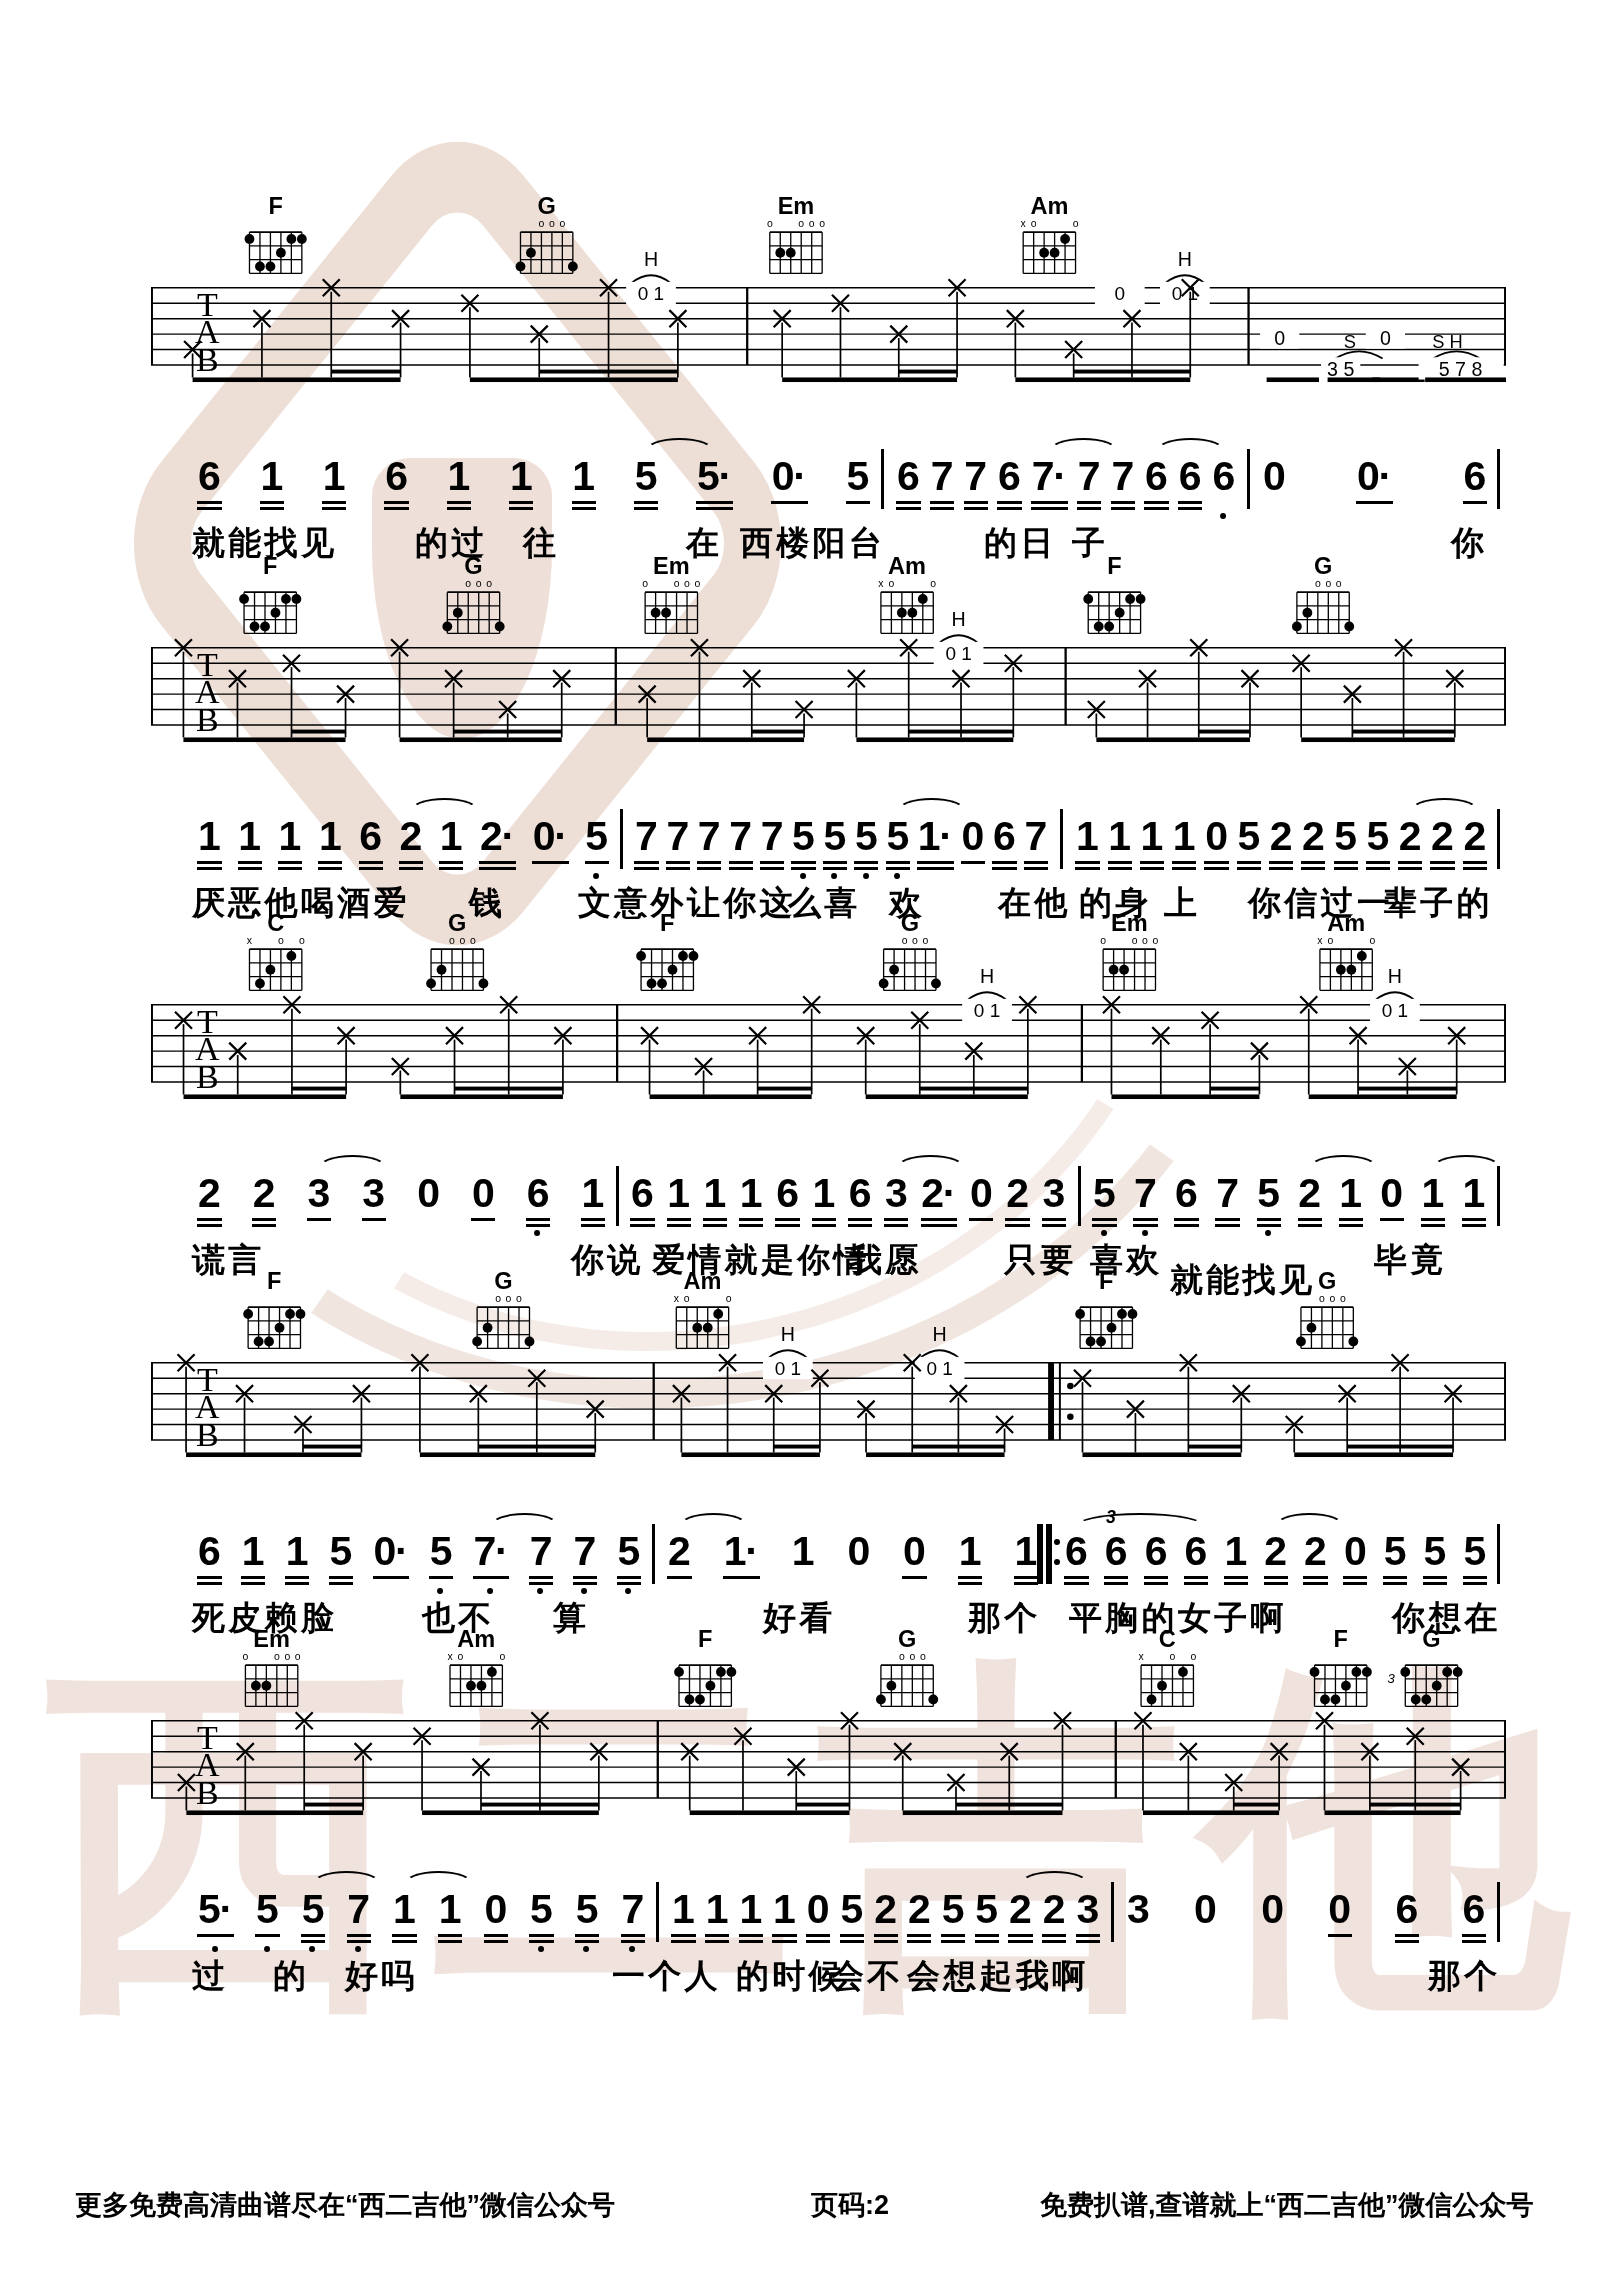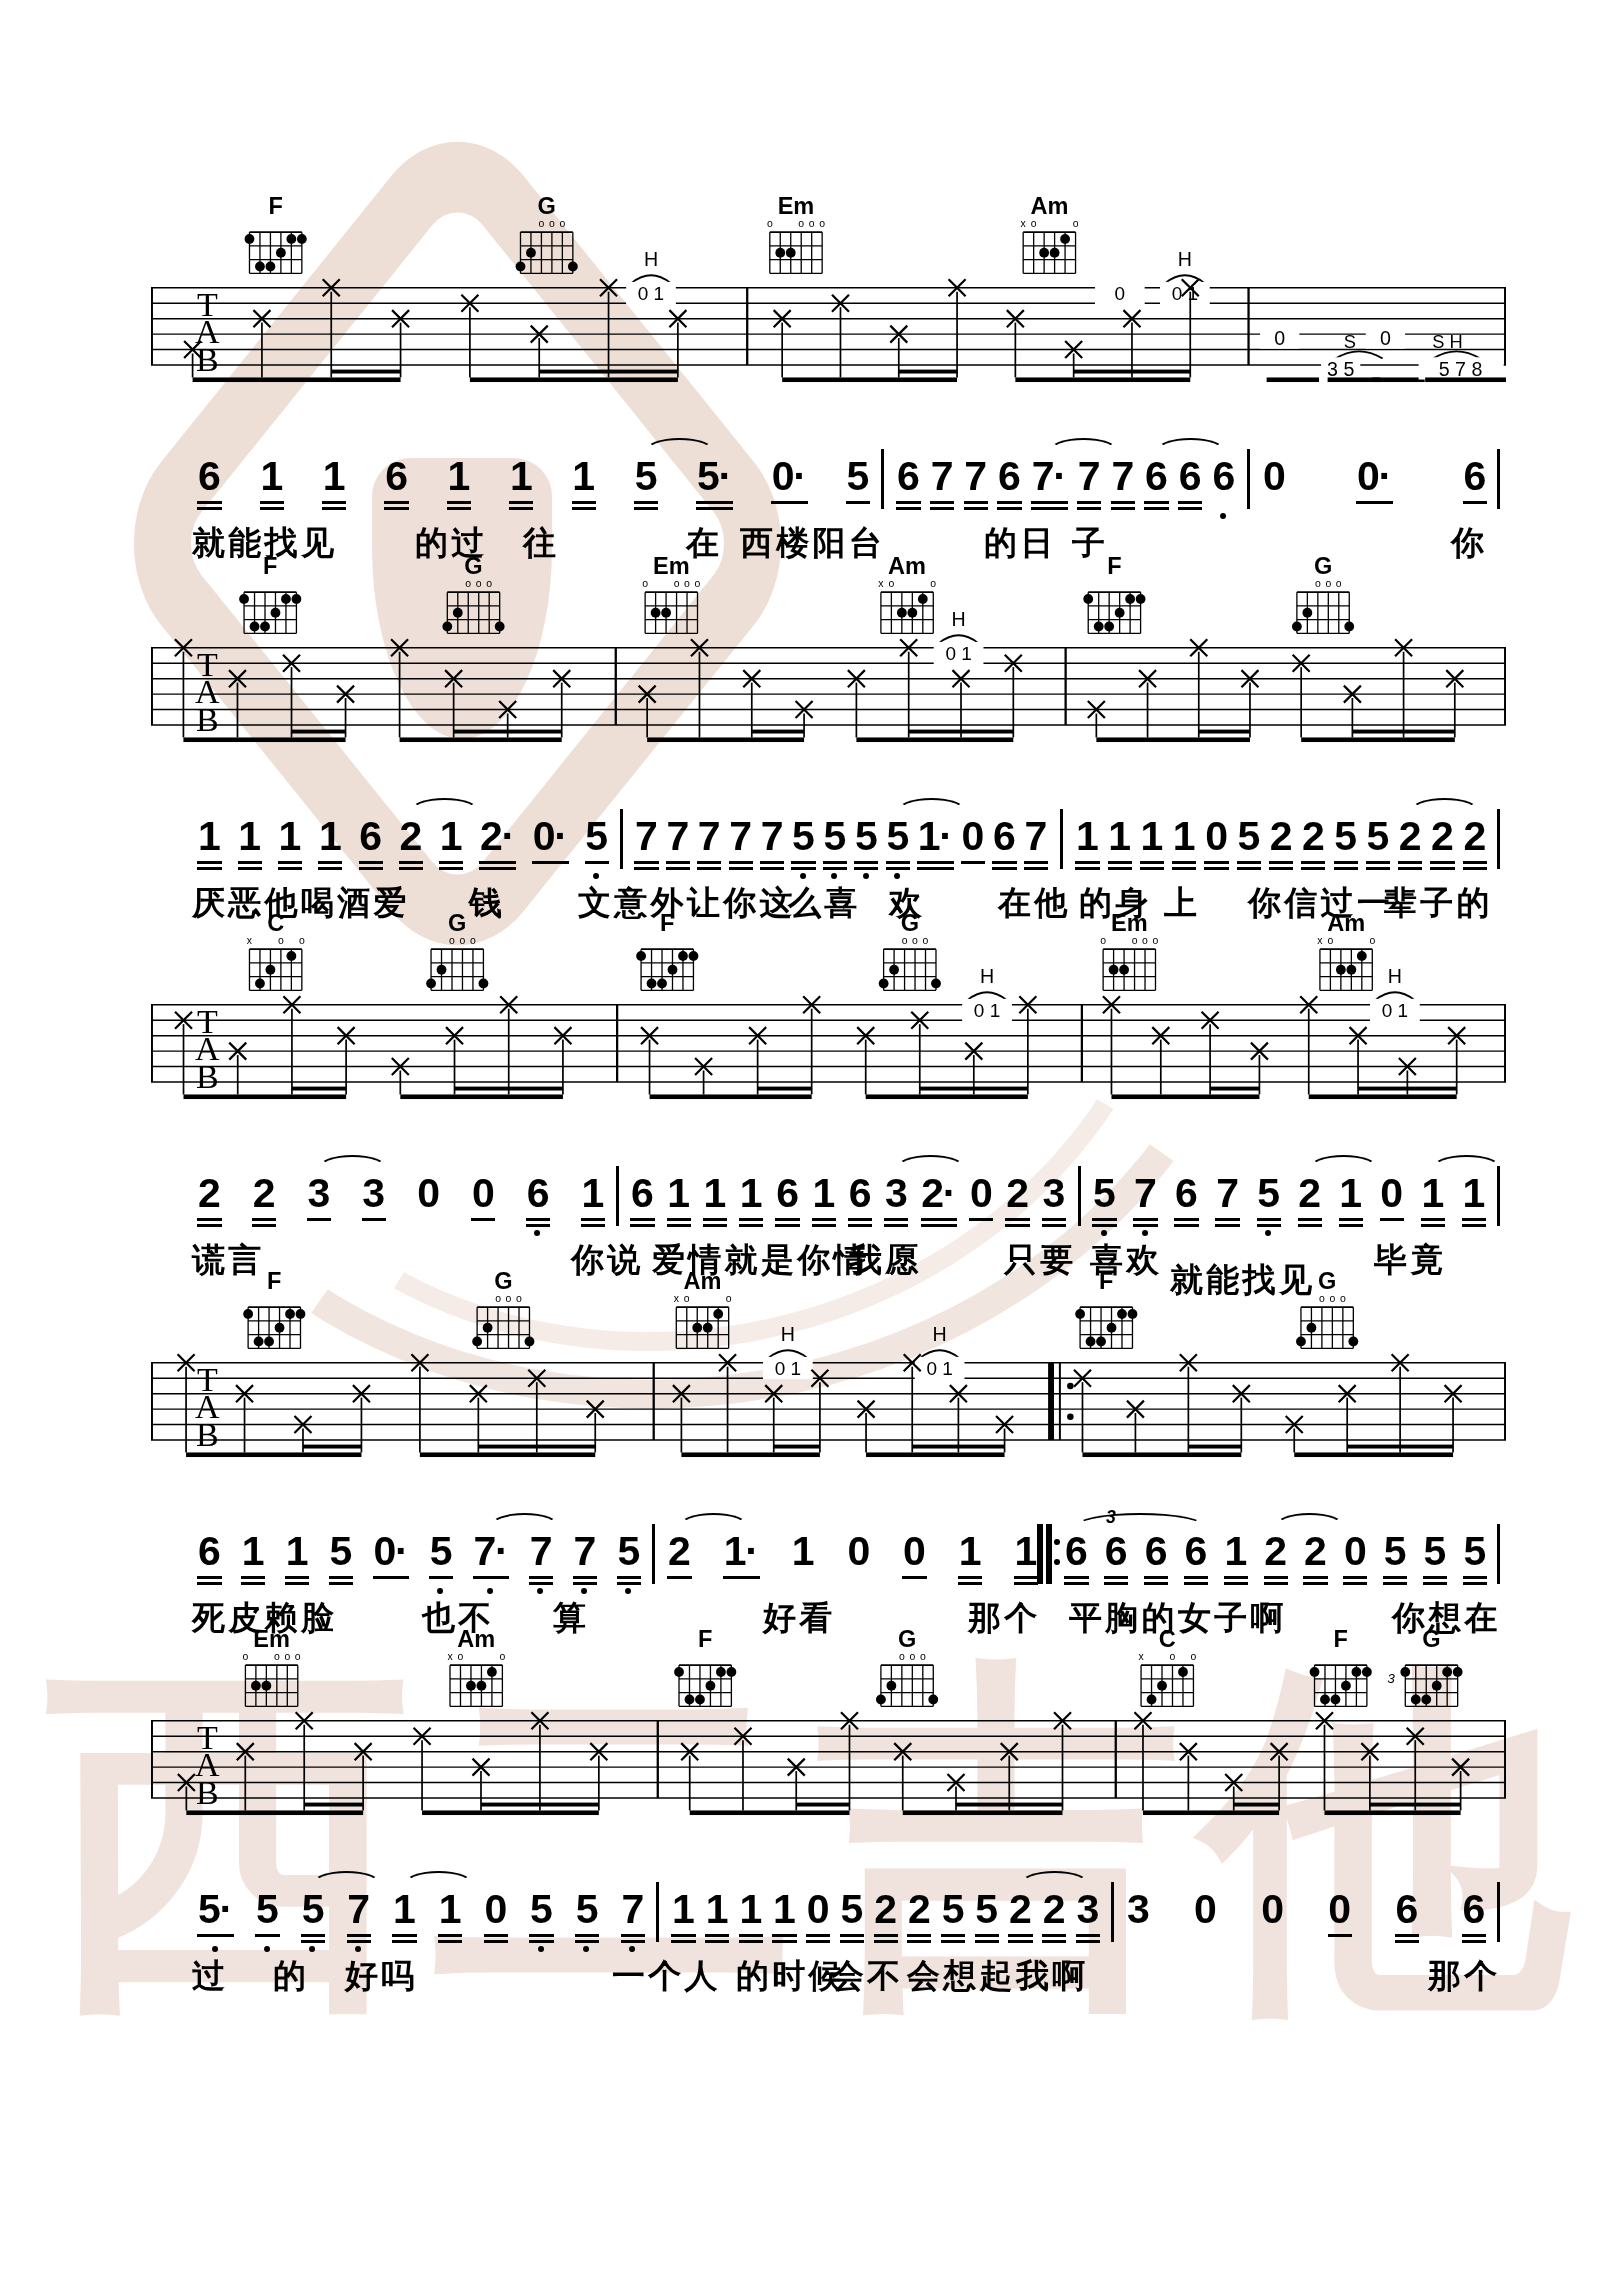--- a/index.html
+++ b/index.html
@@ -1188,15 +1188,20 @@
         <div class="lyr" style="left: 122px;">的</div>
         <div class="lyr" style="left: 194px;">好吗</div>
         <div class="lyr" style="left: 461px;">一个人</div>
         <div class="lyr" style="left: 585px;">的时候</div>
         <div class="lyr" style="left: 680px;">会不</div>
         <div class="lyr" style="left: 756px;">会想起我啊</div>
         <div class="lyr" style="left: 1277px;">那个</div>
       </div>
     </div>
 
+  <div class="footer">
+    <div class="f-left">更多免费高清曲谱尽在“西二吉他”微信公众号</div>
+    <div class="f-center">页码:2</div>
+    <div class="f-right">免费扒谱,查谱就上“西二吉他”微信公众号</div>
+  </div>
 
 </div>
 
 
 </body></html>

